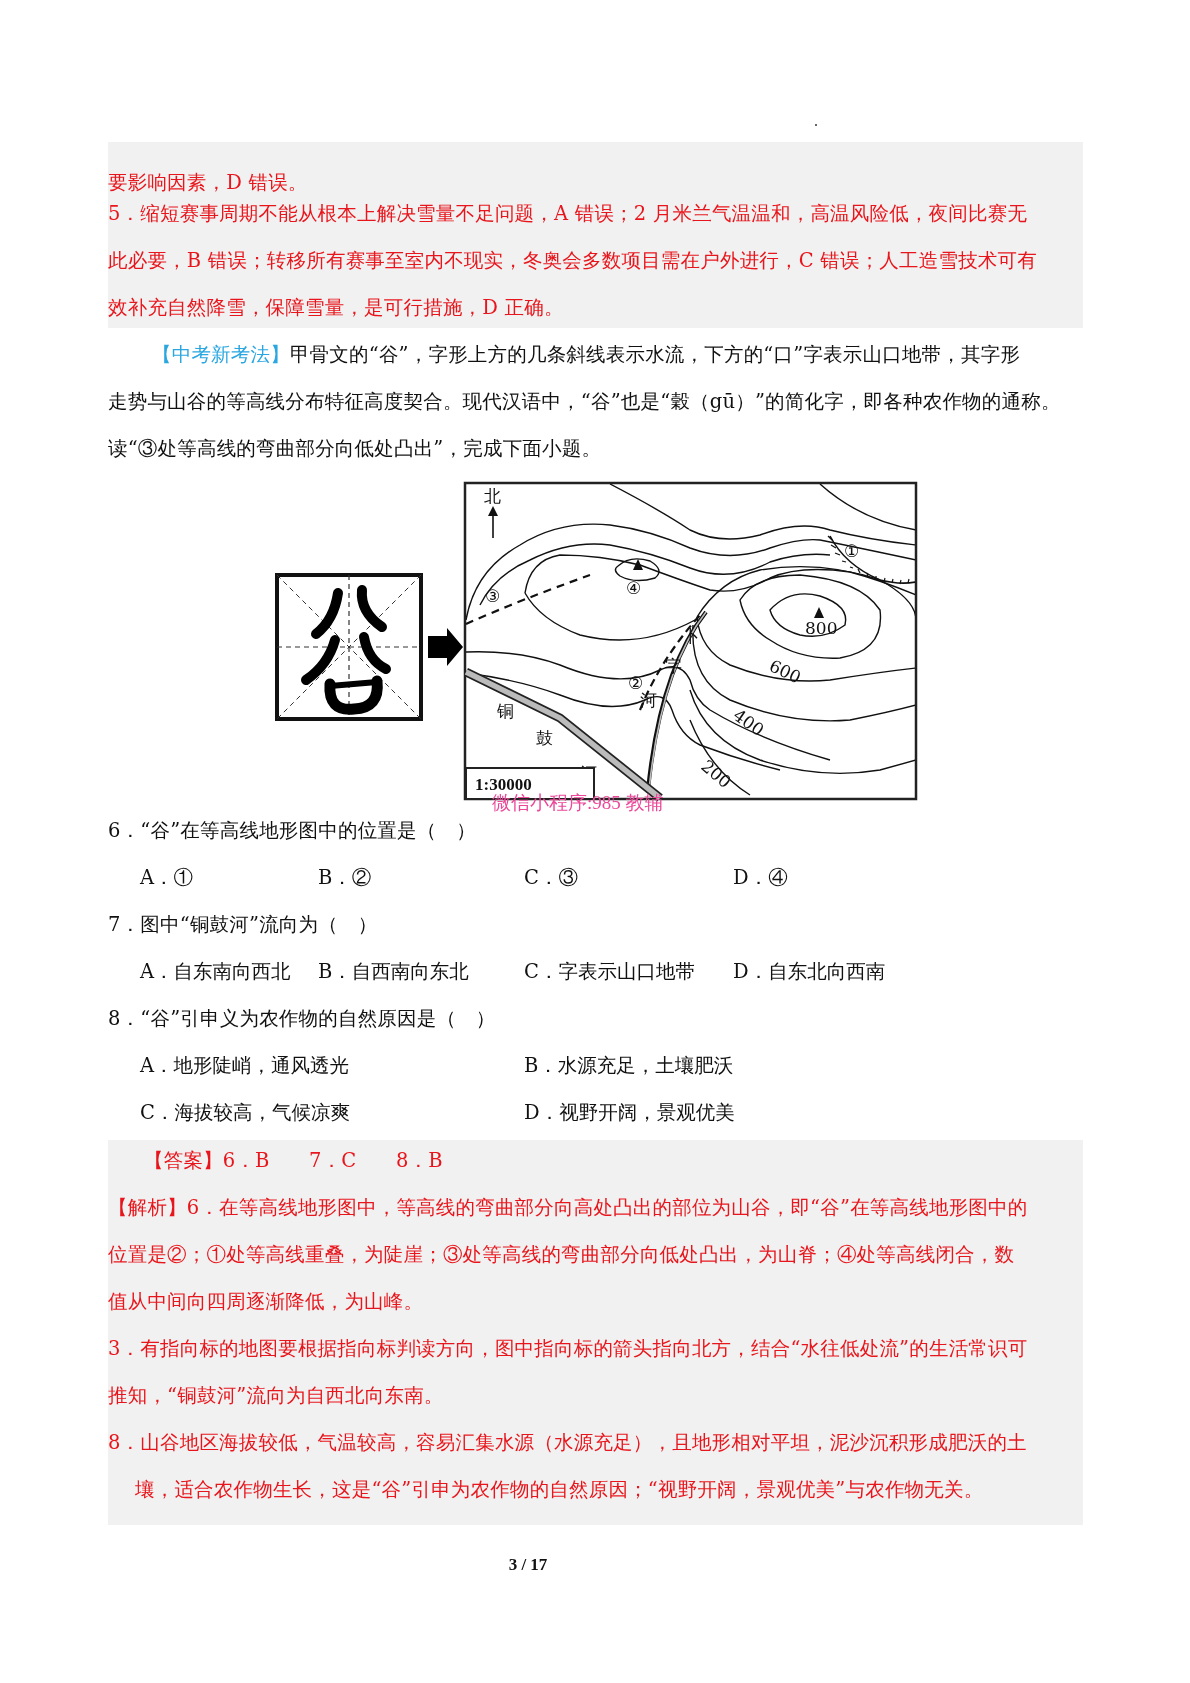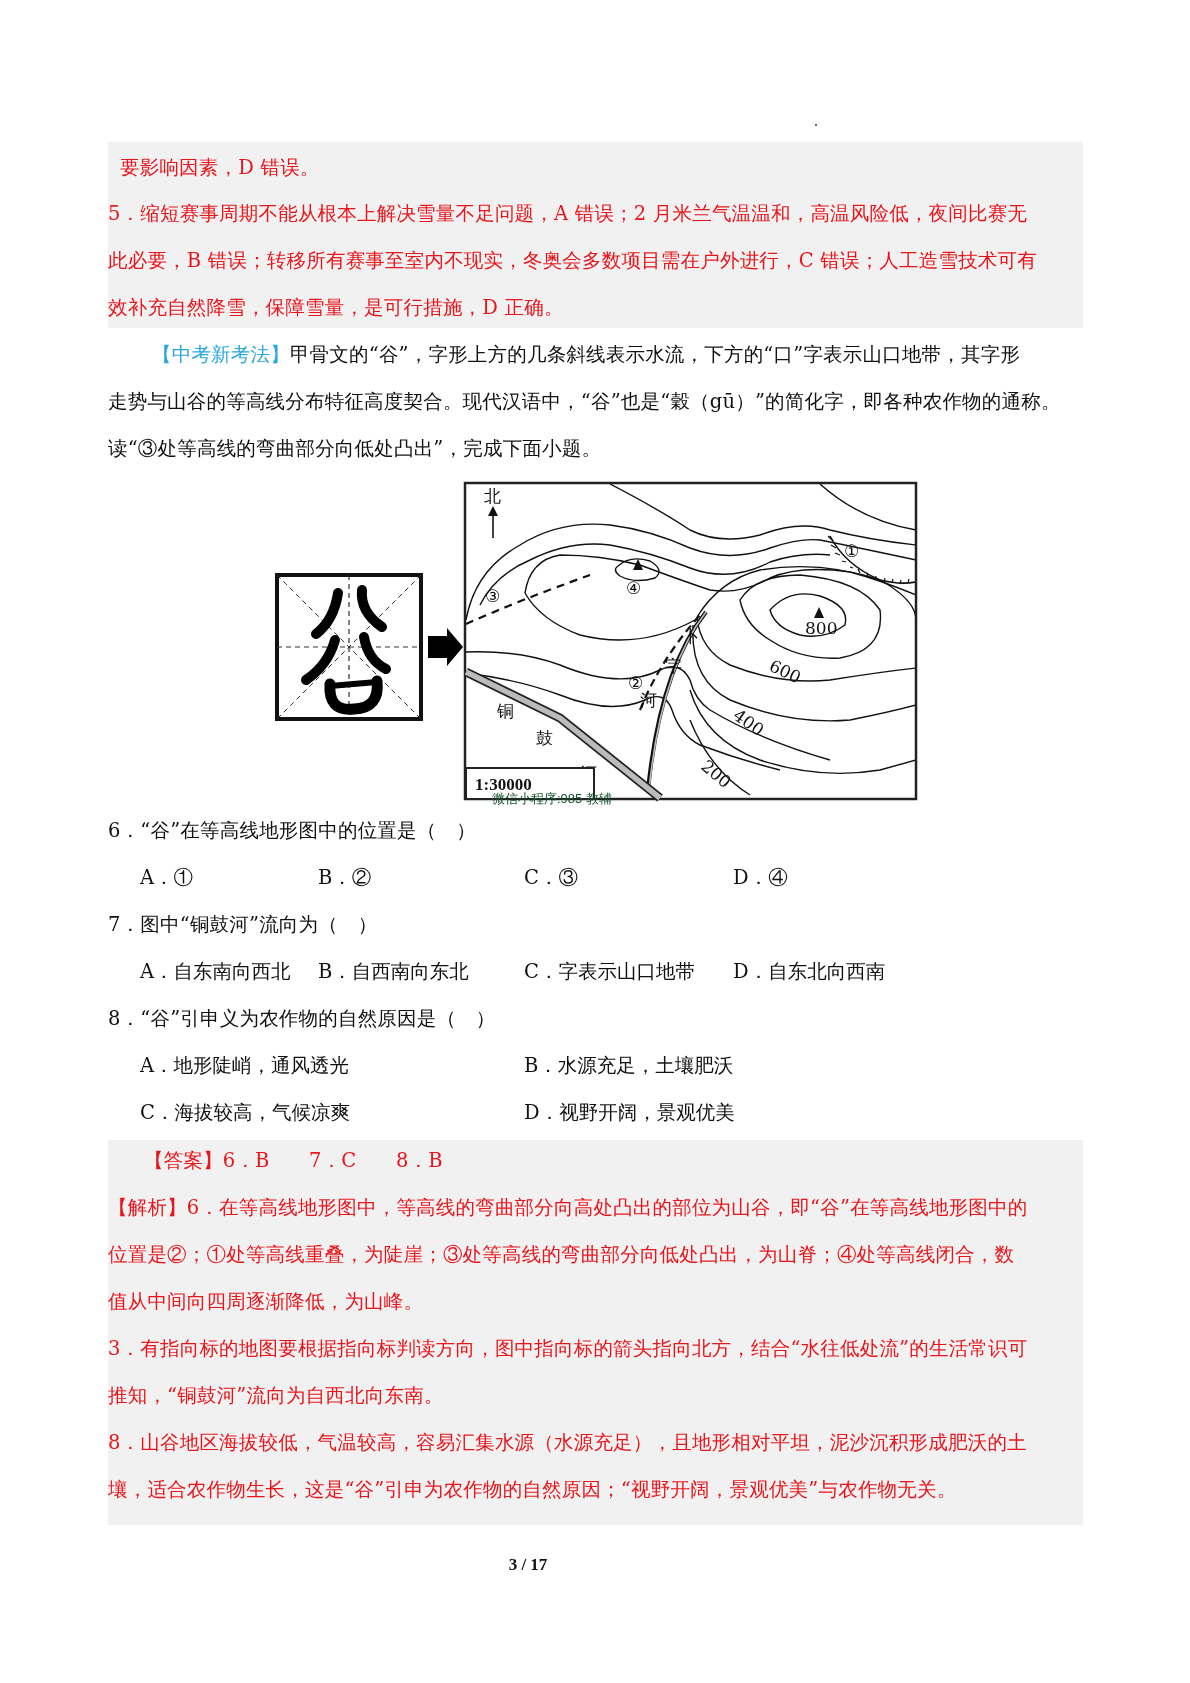--- a/index.html
+++ b/index.html
@@ -13,35 +13,35 @@
   .line {
     position: absolute; left: 108px; width: 975px; height: 47px; line-height: 47px;
     font-size: 19.5px; white-space: nowrap; letter-spacing: 0.2px;
   }
   .red { color: #e8161c; }
   .blue { color: #2aa6e0; font-family: Liberation Serif, serif; }
   .indent { padding-left: 44px; }
   .opt { position: absolute; height: 47px; line-height: 47px; font-size: 19.5px; white-space: nowrap; }
   .figure { position: absolute; left: 0; top: 0; }
   .watermark {
-    position: absolute; left: 492px; top: 790px; font-size: 13px; color: #14532d;
-    font-family: Liberation Sans, sans-serif; white-space: nowrap;
+    position: absolute; left: 492px; top: 790px; font-size: 19px; color: #ec4899;
+    font-family: Liberation Serif, serif; white-space: nowrap;
   }
   .pagenum {
     position: absolute; left: 0; width: 1056px; top: 1555px; text-align: center;
     font-size: 17px; font-weight: bold; font-family: "Liberation Serif", serif;
   }
 </style>
 </head>
 <body>
 
 <div class="dot"></div>
 
 <div class="shade" style="top:142px;height:186px;"></div>
-<div class="line red" style="top:144px;margin-left:12px;">要影响因素，D 错误。</div>
+<div class="line red" style="top:159px;">要影响因素，D 错误。</div>
 <div class="line red" style="top:190px;">5．缩短赛事周期不能从根本上解决雪量不足问题，A 错误；2 月米兰气温温和，高温风险低，夜间比赛无</div>
 <div class="line red" style="top:237px;">此必要，B 错误；转移所有赛事至室内不现实，冬奥会多数项目需在户外进行，C 错误；人工造雪技术可有</div>
 <div class="line red" style="top:284px;">效补充自然降雪，保障雪量，是可行措施，D 正确。</div>
 
 <div class="line indent" style="top:331px;"><span class="blue">【中考新考法】</span><span>甲骨文的“谷”，字形上方的几条斜线表示水流，下方的“口”字表示山口地带，其字形</span></div>
 <div class="line" style="top:378px;">走势与山谷的等高线分布特征高度契合。现代汉语中，“谷”也是“穀（gū）”的简化字，即各种农作物的通称。</div>
 <div class="line" style="top:425px;">读“③处等高线的弯曲部分向低处凸出”，完成下面小题。</div>
 
 <svg class="figure" width="1190" height="820" viewBox="0 0 1190 820">
 
@@ -174,15 +174,15 @@
 <div class="opt" style="left:524px;top:1089px;">D．视野开阔，景观优美</div>
 
 <div class="shade" style="top:1140px;height:385px;"></div>
 <div class="line red" style="top:1137px;margin-left:36px;"><span>【答案】</span><span>6．B　　7．C　　8．B</span></div>
 <div class="line red" style="top:1184px;"><span>【解析】</span><span>6．在等高线地形图中，等高线的弯曲部分向高处凸出的部位为山谷，即“谷”在等高线地形图中的</span></div>
 <div class="line red" style="top:1231px;">位置是②；①处等高线重叠，为陡崖；③处等高线的弯曲部分向低处凸出，为山脊；④处等高线闭合，数</div>
 <div class="line red" style="top:1278px;">值从中间向四周逐渐降低，为山峰。</div>
 <div class="line red" style="top:1325px;">3．有指向标的地图要根据指向标判读方向，图中指向标的箭头指向北方，结合“水往低处流”的生活常识可</div>
 <div class="line red" style="top:1372px;">推知，“铜鼓河”流向为自西北向东南。</div>
 <div class="line red" style="top:1419px;">8．山谷地区海拔较低，气温较高，容易汇集水源（水源充足），且地形相对平坦，泥沙沉积形成肥沃的土</div>
-<div class="line red" style="top:1466px;">壤，适合农作物生长，这是“谷”引申为农作物的自然原因；“视野开阔，景观优美”与农作物无关。</div>
+<div class="line red" style="top:1466px;padding-left:27px;">壤，适合农作物生长，这是“谷”引申为农作物的自然原因；“视野开阔，景观优美”与农作物无关。</div>
 
 <div class="pagenum">3 / 17</div>
 
 </body></html>

